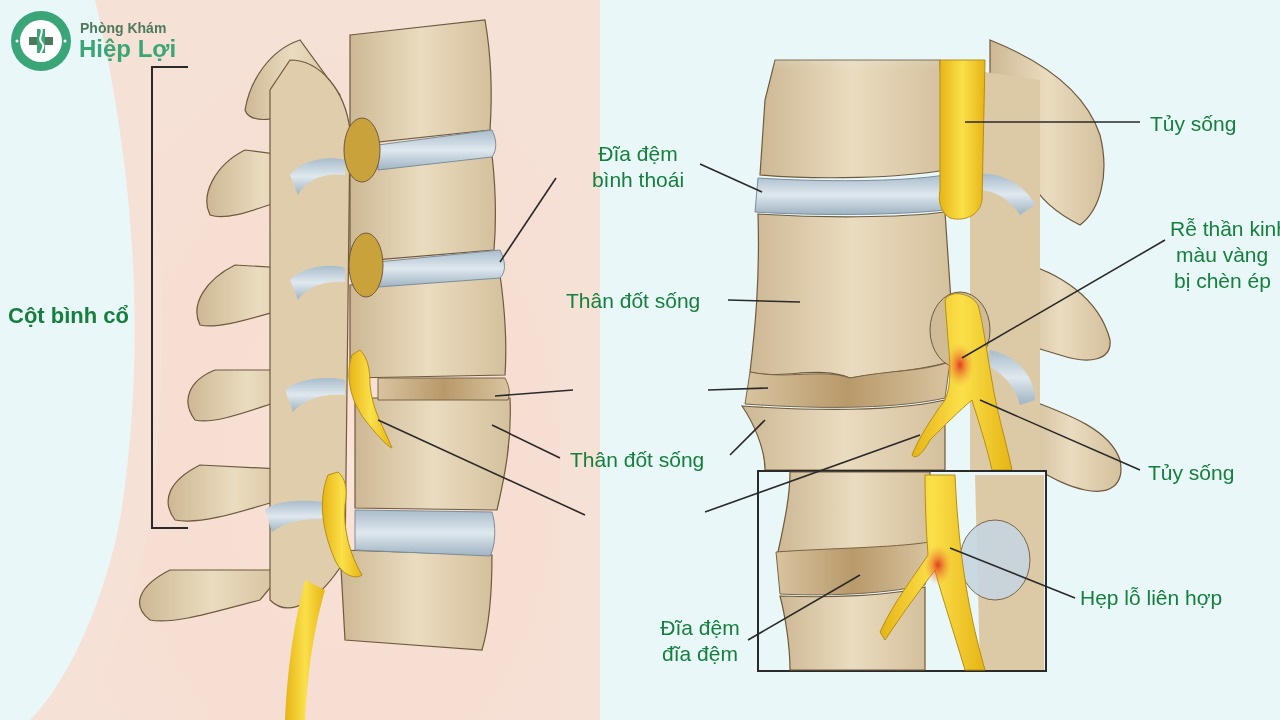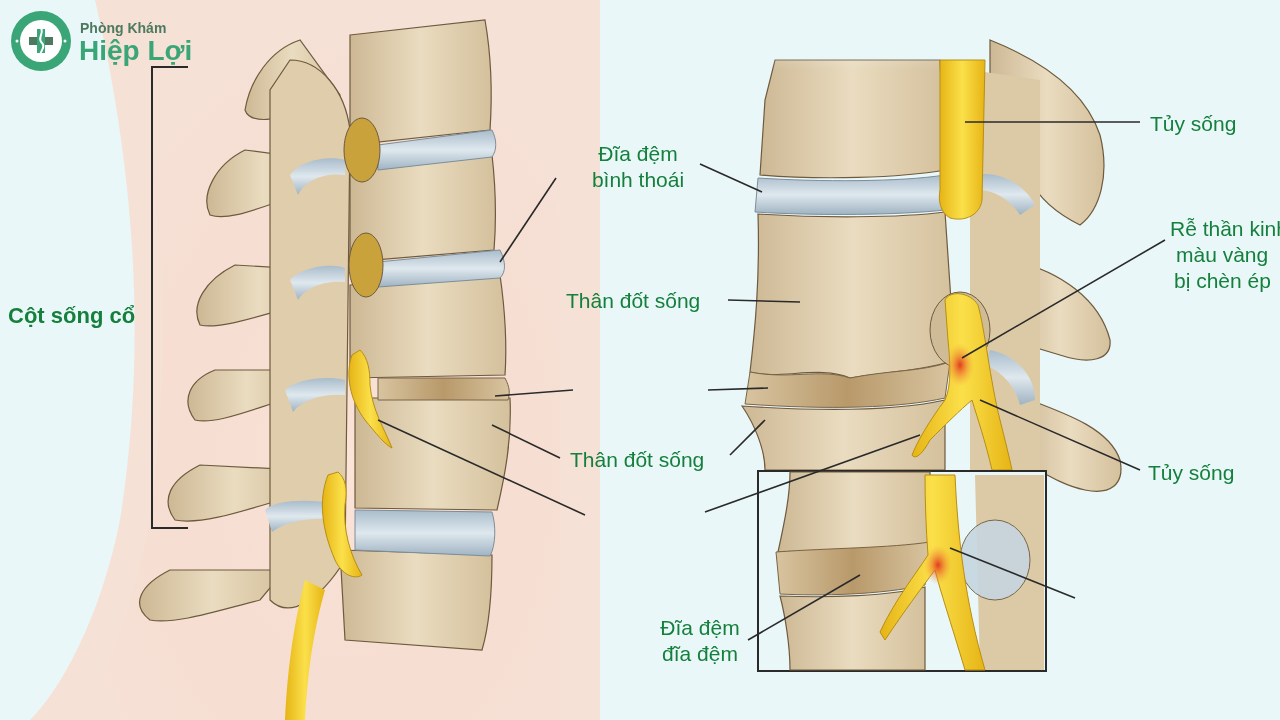--- a/index.html
+++ b/index.html
@@ -10,21 +10,21 @@
   }
   .stage { position: absolute; left: 0; top: 0; width: 1183px; height: 720px; }
   .logo {
     position: absolute; left: 10px; top: 10px; width: 62px; height: 62px;
   }
   .brand-sub {
     position: absolute; left: 80px; top: 20px; font-size: 14px; font-weight: bold;
     color: #4d7a5e;
   }
   .brand-main {
-    position: absolute; left: 79px; top: 35px; font-size: 28px; font-weight: bold;
+    position: absolute; left: 79px; top: 35px; font-size: 24px; font-weight: bold;
     color: #3aa677;
   }
   .label {
     position: absolute; color: #15803d; font-size: 21px; line-height: 26px;
     white-space: nowrap;
   }
   .label.center { text-align: center; }
   .label.bold { font-weight: bold; font-size: 22px; }
   svg { position: absolute; left: 0; top: 0; }
 </style>
@@ -183,21 +183,21 @@
     <circle cx="31" cy="31" r="21" fill="#ffffff"></circle>
     <rect x="19" y="27" width="24" height="8" fill="#4d7a5e"></rect>
     <rect x="27" y="19" width="8" height="24" fill="#3aa677"></rect>
     <path d="M30 17 C 36 22, 26 28, 32 33 C 37 38, 28 42, 31 46" stroke="#ffffff" stroke-width="2" fill="none"></path>
     <circle cx="7" cy="31" r="1.5" fill="#ffffff"></circle>
     <circle cx="55" cy="31" r="1.5" fill="#ffffff"></circle>
   </svg>
   <div class="brand-sub">Phòng Khám</div>
   <div class="brand-main">Hiệp Lợi</div>
 
-  <div class="label bold" style="left:8px; top:303px;">Cột sống cổ</div>
+  <div class="label bold" style="left:8px; top:303px;">Cột bình cổ</div>
 
   <div class="label center" style="left:578px; top:141px; width:120px;">
     <div>Đĩa đệm</div>
     <div>bình thoái</div>
   </div>
 
   <div class="label" style="left:566px; top:288px;">Thân đốt sống</div>
 
 
   <div class="label" style="left:570px; top:447px;">Thân đốt sống</div>
@@ -206,18 +206,19 @@
   <div class="label" style="left:1150px; top:111px;">Tủy sống</div>
 
   <div class="label" style="left:1170px; top:216px;">
     <div>Rễ thần kinh</div>
     <div style="padding-left:6px;">màu vàng</div>
     <div style="padding-left:4px;">bị chèn ép</div>
   </div>
 
   <div class="label" style="left:1148px; top:460px;">Tủy sống</div>
 
+  <div class="label" style="left:1080px; top:585px;">Hẹp lỗ liên hợp</div>
 
   <div class="label center" style="left:650px; top:615px; width:100px;">
     <div>Đĩa đệm</div>
     <div>đĩa đệm</div>
   </div>
 </div>
 
 </body></html>

